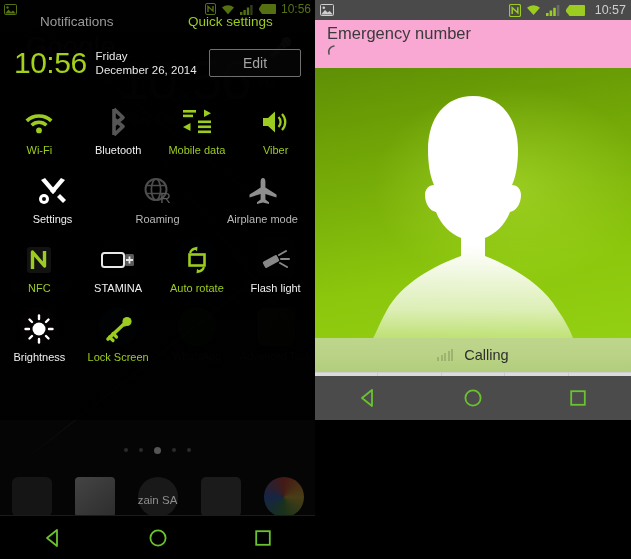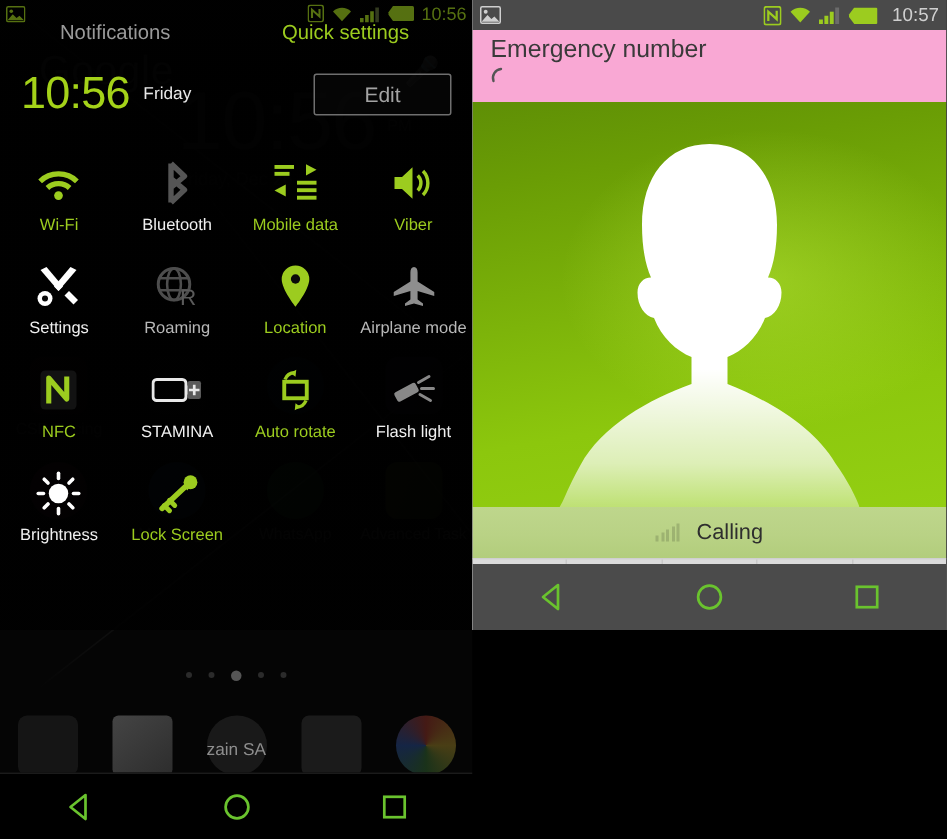--- a/index.html
+++ b/index.html
@@ -233,20 +233,21 @@
 
     <div class="tabs">
       <div class="tab tab-notif">Notifications</div>
       <div class="tab tab-qs">Quick settings</div>
     </div>
 
     <div class="clockrow">
       <div class="bigtime">10:56</div>
       <div class="datecol">
         <div class="dayname">Friday</div>
+        <div class="datetext">December 26, 2014</div>
       </div>
       <div class="editbtn">Edit</div>
     </div>
 
     <div class="qsgrid">
 
       <div class="qsrow">
         <div class="qscell">
           <div class="qsicon">
             <svg width="30" height="23" viewBox="0 0 30 23">
@@ -307,29 +308,20 @@
         <div class="qscell">
           <div class="qsicon">
             <svg width="30" height="28" viewBox="0 0 30 28">
               <circle cx="13" cy="12.5" r="10.5" fill="none" stroke="#4d4d4d" stroke-width="2"></circle>
               <ellipse cx="13" cy="12.5" rx="4.6" ry="10.5" fill="none" stroke="#4d4d4d" stroke-width="1.7"></ellipse>
               <path d="M2.8 8.5 H23.2 M2.8 16.5 H23.2" stroke="#4d4d4d" stroke-width="1.7"></path>
               <text x="17" y="26" font-family="Liberation Sans, sans-serif" font-size="15" fill="#5a5a5a">R</text>
             </svg>
           </div>
           <div class="qslabel dim">Roaming</div>
-        </div>
-        <div class="qscell">
-          <div class="qsicon">
-            <svg width="22" height="30" viewBox="0 0 22 30">
-              <path d="M11 1 A9.2 9.2 0 0 1 20.2 10.2 C20.2 17 11 28.5 11 28.5 C11 28.5 1.8 17 1.8 10.2 A9.2 9.2 0 0 1 11 1 Z" fill="#9ccc1f"></path>
-              <circle cx="11" cy="10" r="3.1" fill="#0a0a0a"></circle>
-            </svg>
-          </div>
-          <div class="qslabel on">Location</div>
         </div>
         <div class="qscell">
           <div class="qsicon">
             <svg width="30" height="28" viewBox="0 0 30 28">
               <path d="M15 1 C16.6 1 17.4 2.6 17.4 4.6 V10.6 L28.5 17.6 V20.4 L17.4 17 V22.6 L21 25.3 V27 L15 25.4 L9 27 V25.3 L12.6 22.6 V17 L1.5 20.4 V17.6 L12.6 10.6 V4.6 C12.6 2.6 13.4 1 15 1 Z" fill="#8e8e8e"></path>
             </svg>
           </div>
           <div class="qslabel dim">Airplane mode</div>
         </div>
       </div>

